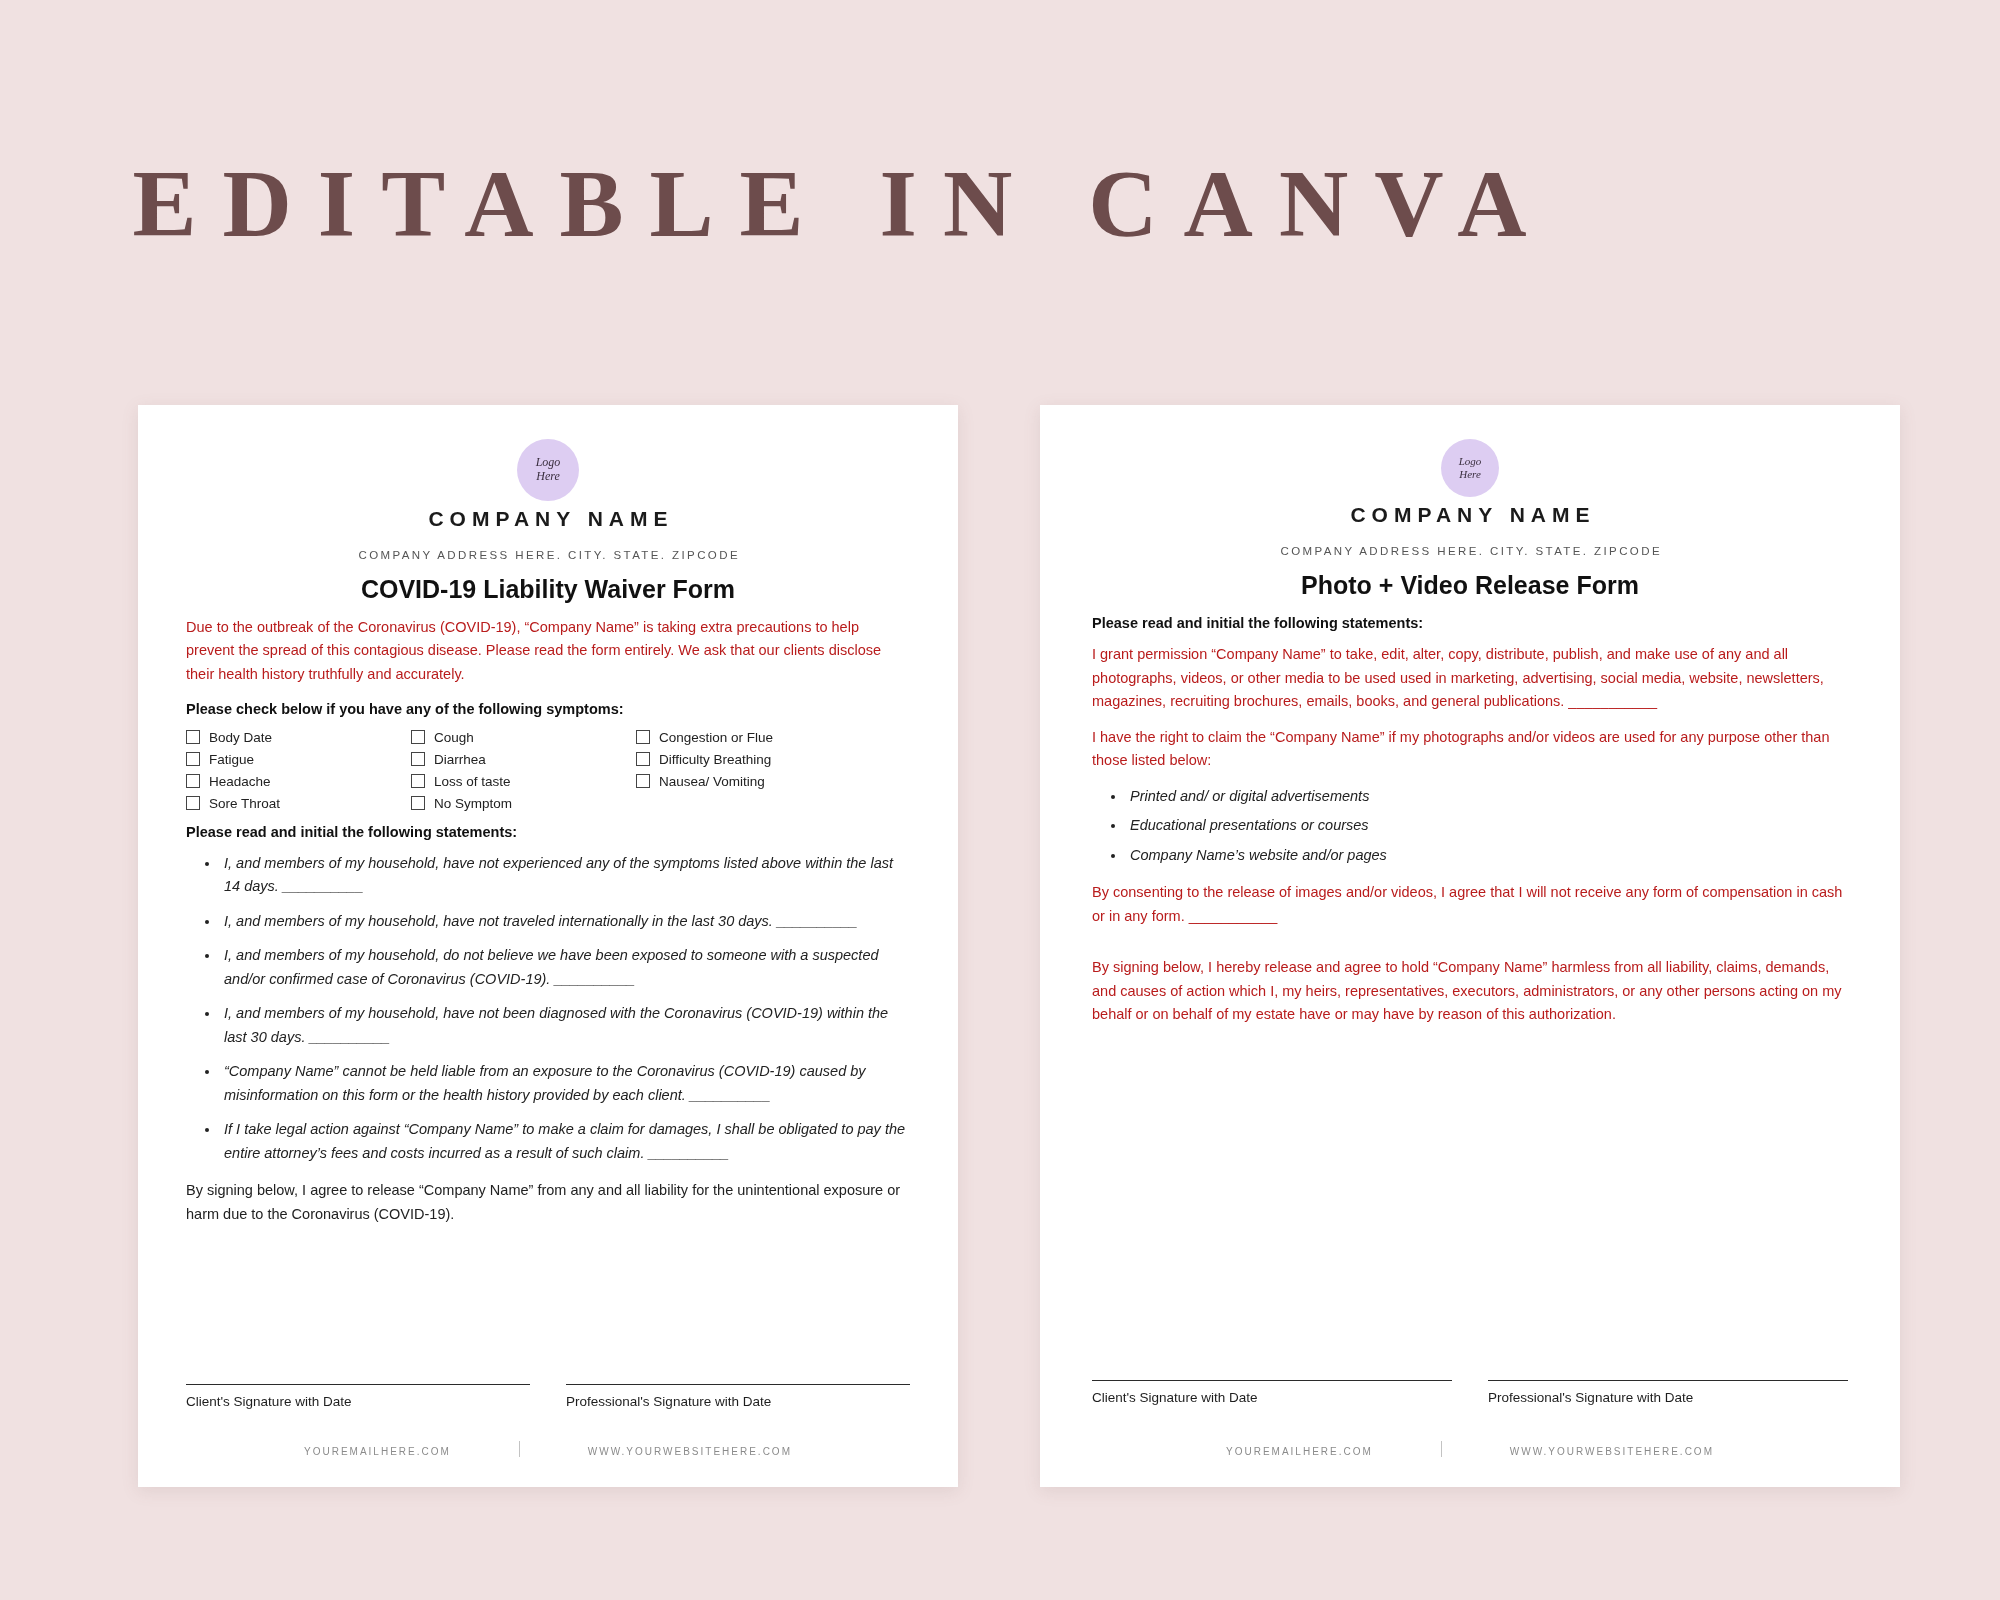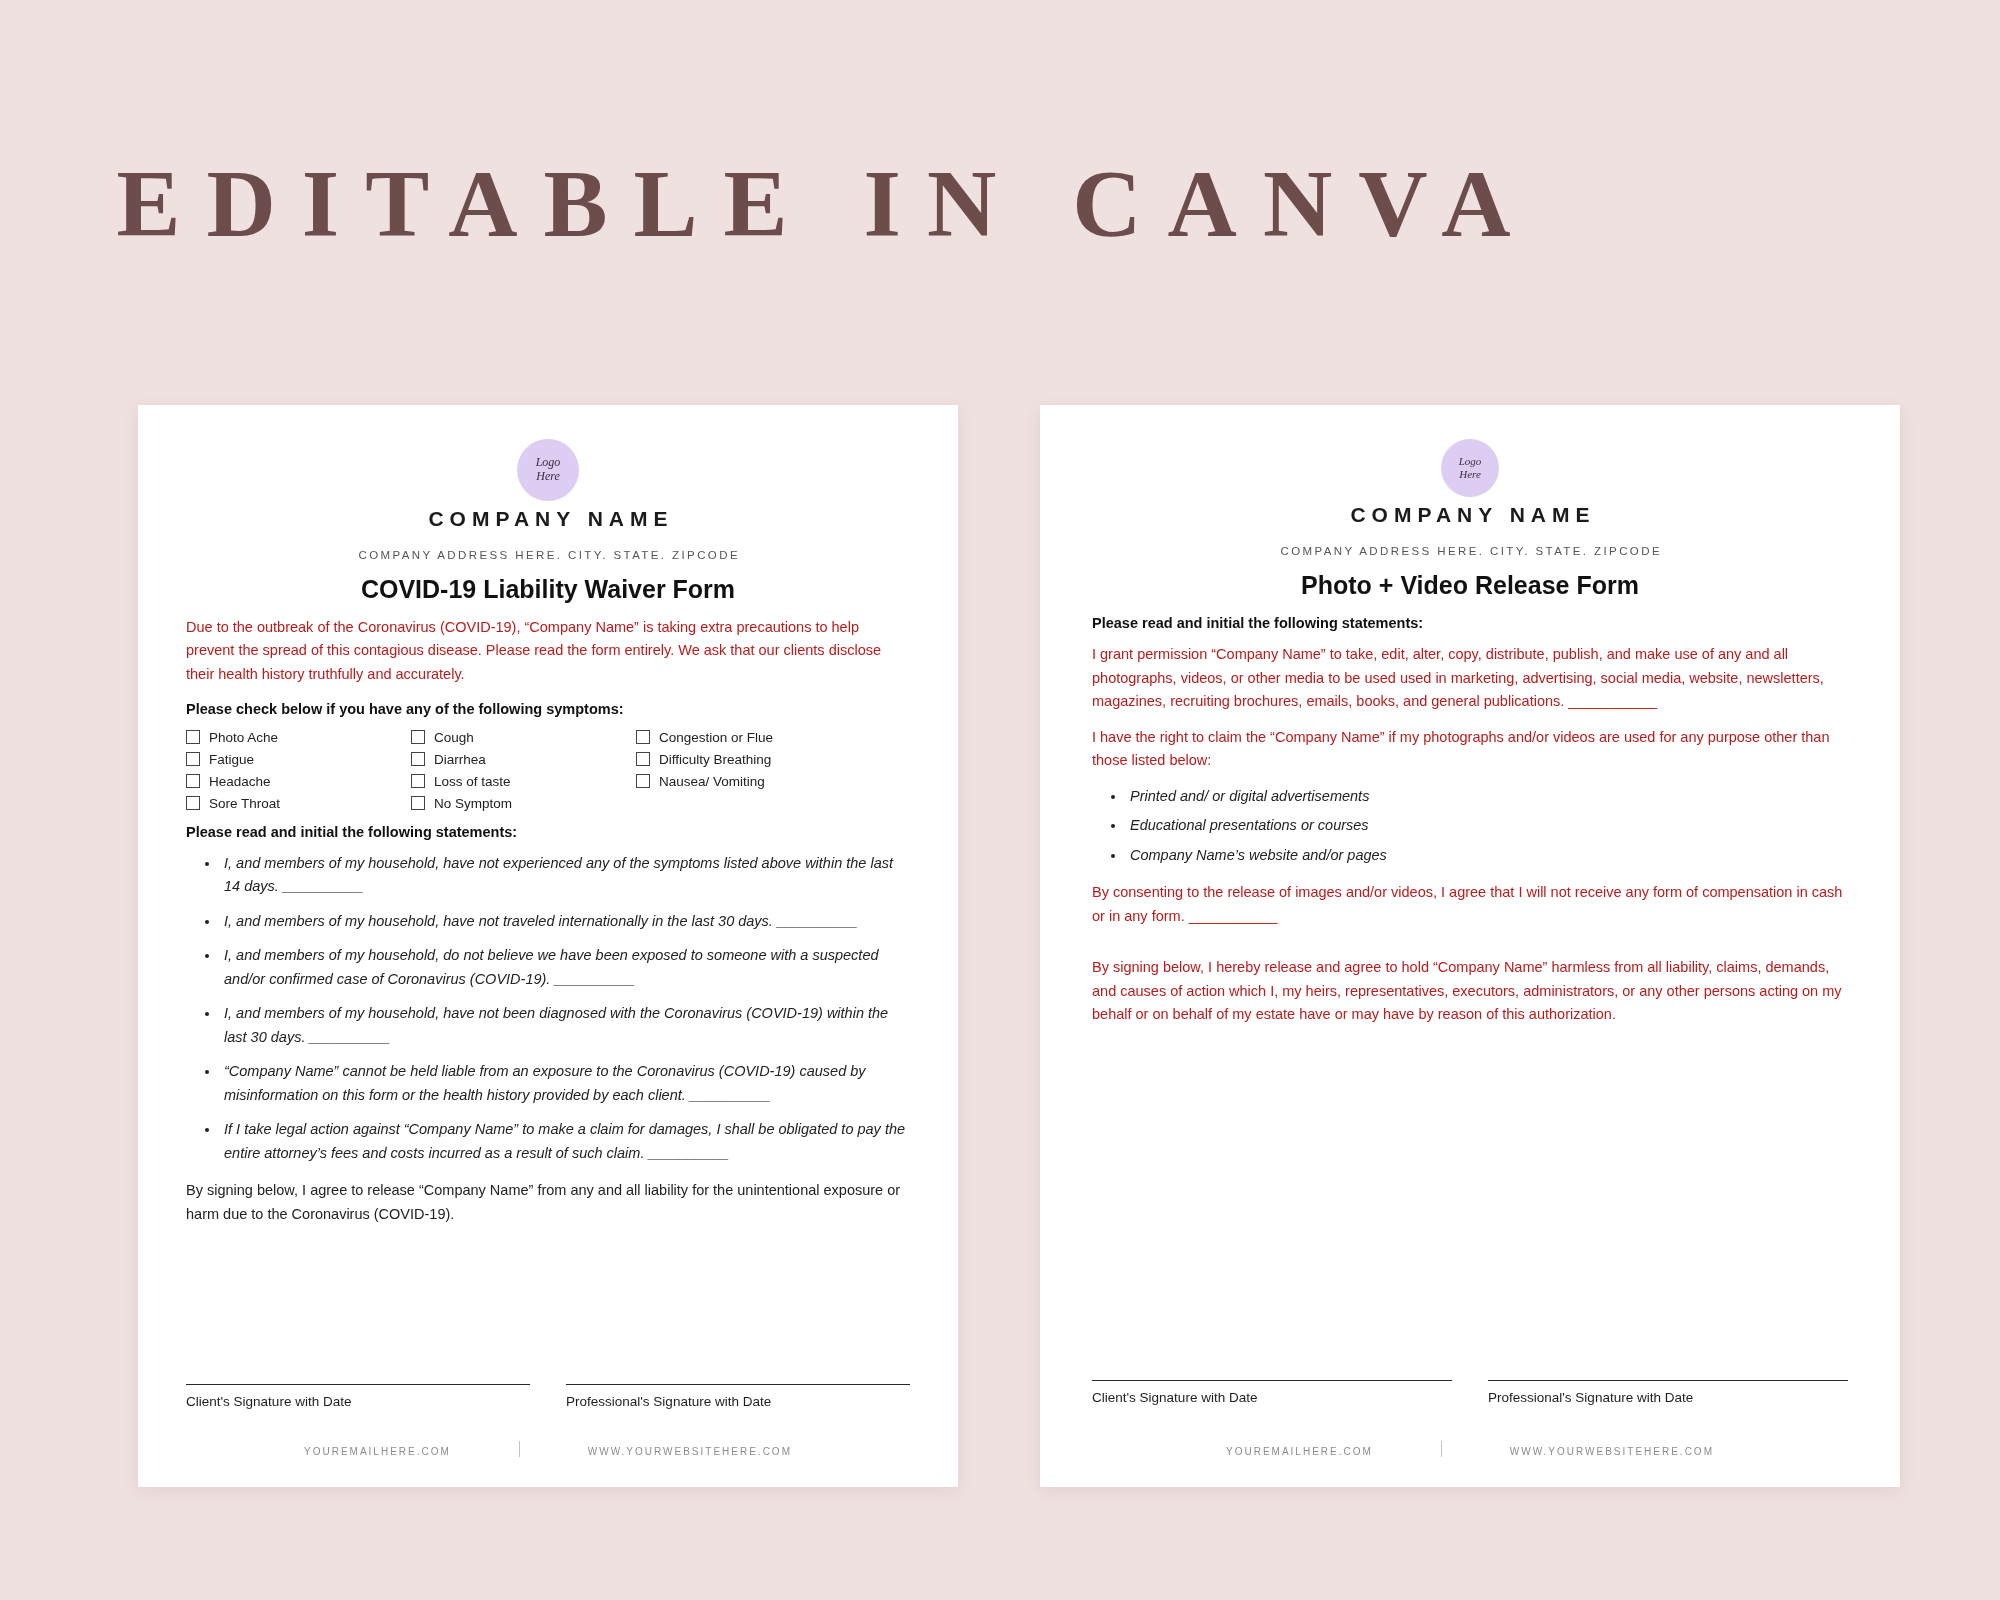--- a/index.html
+++ b/index.html
@@ -12,21 +12,21 @@
     background: #f0e1e1;
     font-family: "Liberation Sans", sans-serif;
     overflow: hidden;
     position: relative;
   }
 
   
   .banner {
     position: absolute;
     top: 148px;
-    left: 0;
+    left: 16px;
     width: 1627px;
     text-align: center;
     font-family: "Liberation Serif", serif;
     font-size: 96px;
     font-weight: 700;
     letter-spacing: 26px;
     color: #6d4c4c;
     text-indent: 26px;
     white-space: nowrap;
   }
@@ -220,21 +220,21 @@
   <div class="company-address">COMPANY ADDRESS HERE. CITY. STATE. ZIPCODE</div>
   <div class="form-title">COVID-19 Liability Waiver Form</div>
 
   <p class="para">Due to the outbreak of the Coronavirus (COVID-19), “Company Name” is taking extra precautions to help prevent the spread of this contagious disease. Please read the form entirely. We ask that our clients disclose their health history truthfully and accurately.</p>
 
   <div class="strong-line">Please check below if you have any of the following symptoms:</div>
 
   <div class="symptoms">
     <div class="symptom">
       <span class="checkbox"></span>
-      <span>Photo Ache</span>
+      <span>Body Date</span>
     </div>
     <div class="symptom">
       <span class="checkbox"></span>
       <span>Cough</span>
     </div>
     <div class="symptom">
       <span class="checkbox"></span>
       <span>Congestion or Flue</span>
     </div>
     <div class="symptom">

